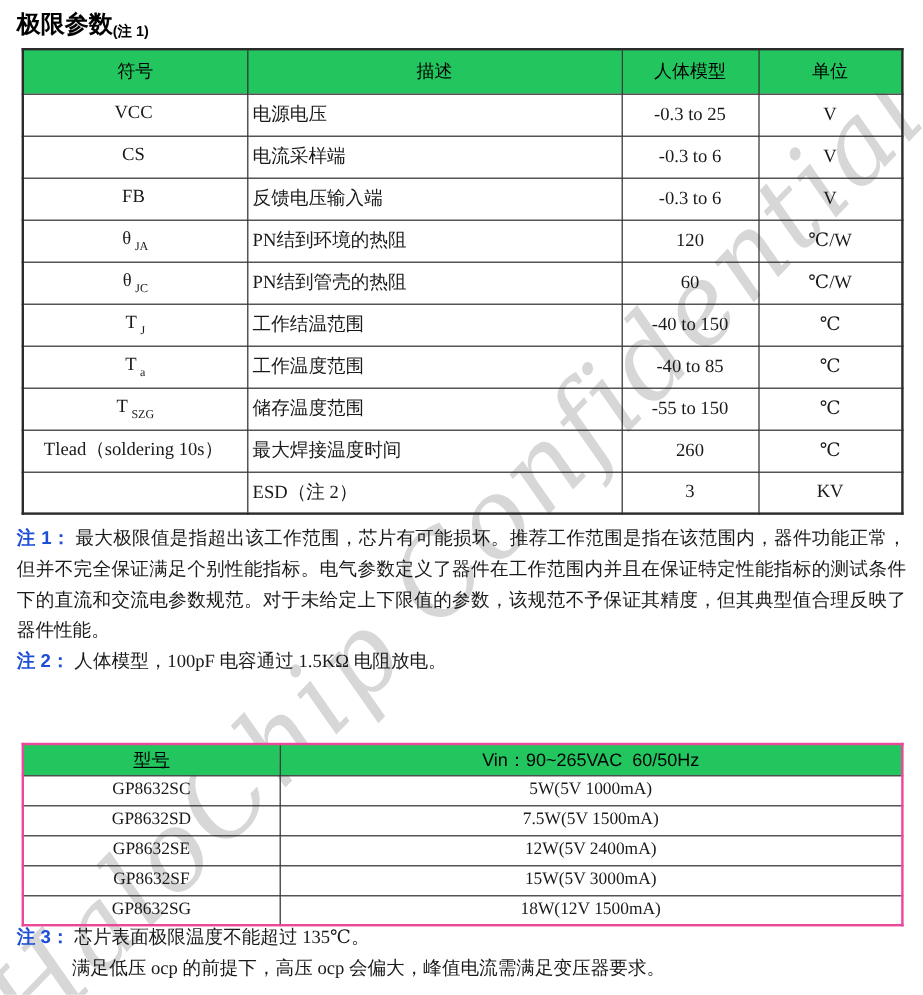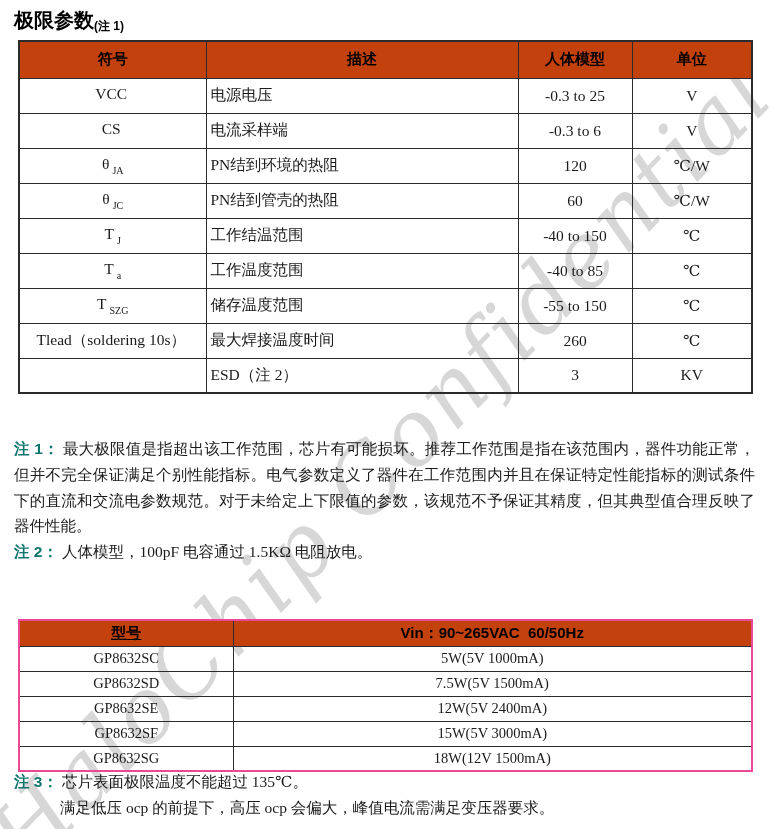--- a/index.html
+++ b/index.html
@@ -35,41 +35,41 @@
   .sec-title .title-note { font-size:12px; position:relative; top:3px; letter-spacing:0; }
   #title1 { top:7px; }
   #title2 { top:581px; }
 
   
   table { border-collapse:collapse; table-layout:fixed; background:transparent; }
   #table1 { position:absolute; left:18px; top:40px; width:733px; border:2px solid #2b2b2b; }
   #table2 { position:absolute; left:18px; top:619px; width:733px; border:2px solid #ec4899; }
   th, td { border:1px solid #2b2b2b; text-align:center; vertical-align:middle; background:transparent; }
   th {
-    background:#c2410c;
+    background:#22c55e;
     font-family:"Liberation Sans","DejaVu Sans",sans-serif;
-    font-weight:700; font-size:15px; color:#000;
+    font-weight:400; font-size:15px; color:#000;
   }
   #table1 th { height:37px; }
   #table1 td { height:35px; font-size:15.5px; }
   #table1 .c-desc { text-align:left; padding-left:4px; }
   .sub { font-size:10px; vertical-align:sub; margin-left:3px; letter-spacing:0; }
 
   #table2 th { height:26px; font-size:15px; }
   #table2 td { height:25px; font-size:14.5px; }
   .u { text-decoration:underline; }
   .prewrap { white-space:pre;margin-left:24px; }
 
   
   .notes { position:absolute; left:14px; width:741px; font-size:15.5px; line-height:25.8px; text-align:justify; }
   #notes1 { top:436px; }
   #notes3 { top:769px; line-height:26px; text-align:left; }
   .note-label {
     font-family:"Liberation Sans","DejaVu Sans",sans-serif;
-    font-weight:700; color:#0f766e; margin-right:4px;
+    font-weight:700; color:#1d4ed8; margin-right:4px;
   }
   .note-cont { padding-left:46px; }
 </style>
 </head>
 <body>
 
 <div class="watermark">HaloChip Confidential</div>
 
 <div class="content">
 
@@ -97,20 +97,26 @@
       <td>-0.3 to 25</td>
       <td>V</td>
     </tr>
     <tr>
       <td><span>CS</span><span class="sub"></span></td>
       <td class="c-desc">电流采样端</td>
       <td>-0.3 to 6</td>
       <td>V</td>
     </tr>
     <tr>
+      <td><span>FB</span><span class="sub"></span></td>
+      <td class="c-desc">反馈电压输入端</td>
+      <td>-0.3 to 6</td>
+      <td>V</td>
+    </tr>
+    <tr>
       <td><span>θ</span><span class="sub">JA</span></td>
       <td class="c-desc">PN结到环境的热阻</td>
       <td>120</td>
       <td>℃/W</td>
     </tr>
     <tr>
       <td><span>θ</span><span class="sub">JC</span></td>
       <td class="c-desc">PN结到管壳的热阻</td>
       <td>60</td>
       <td>℃/W</td>

